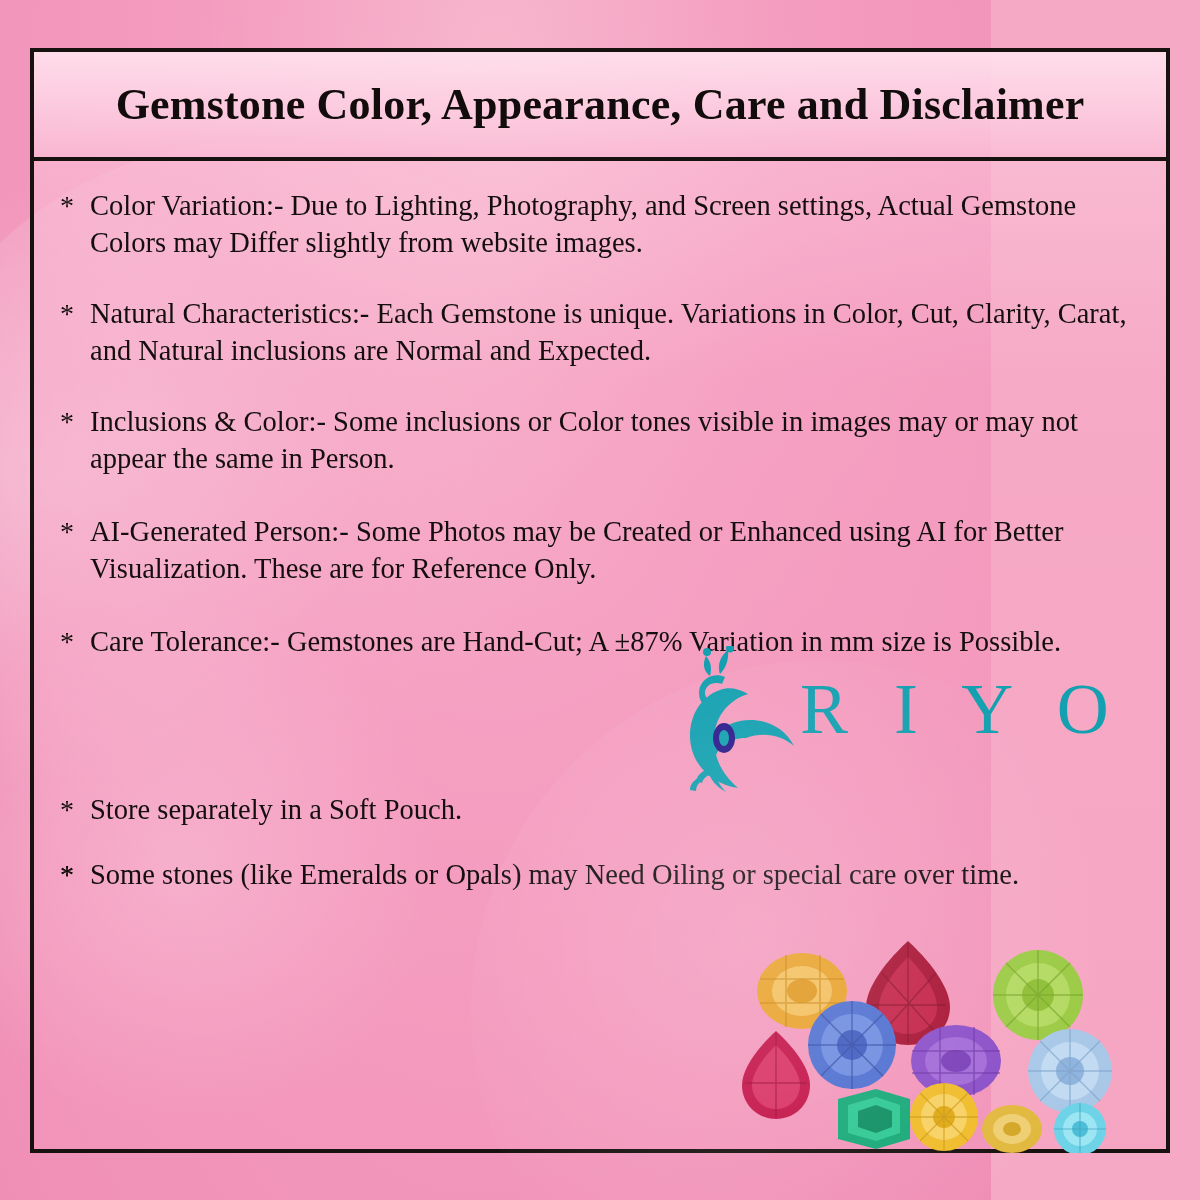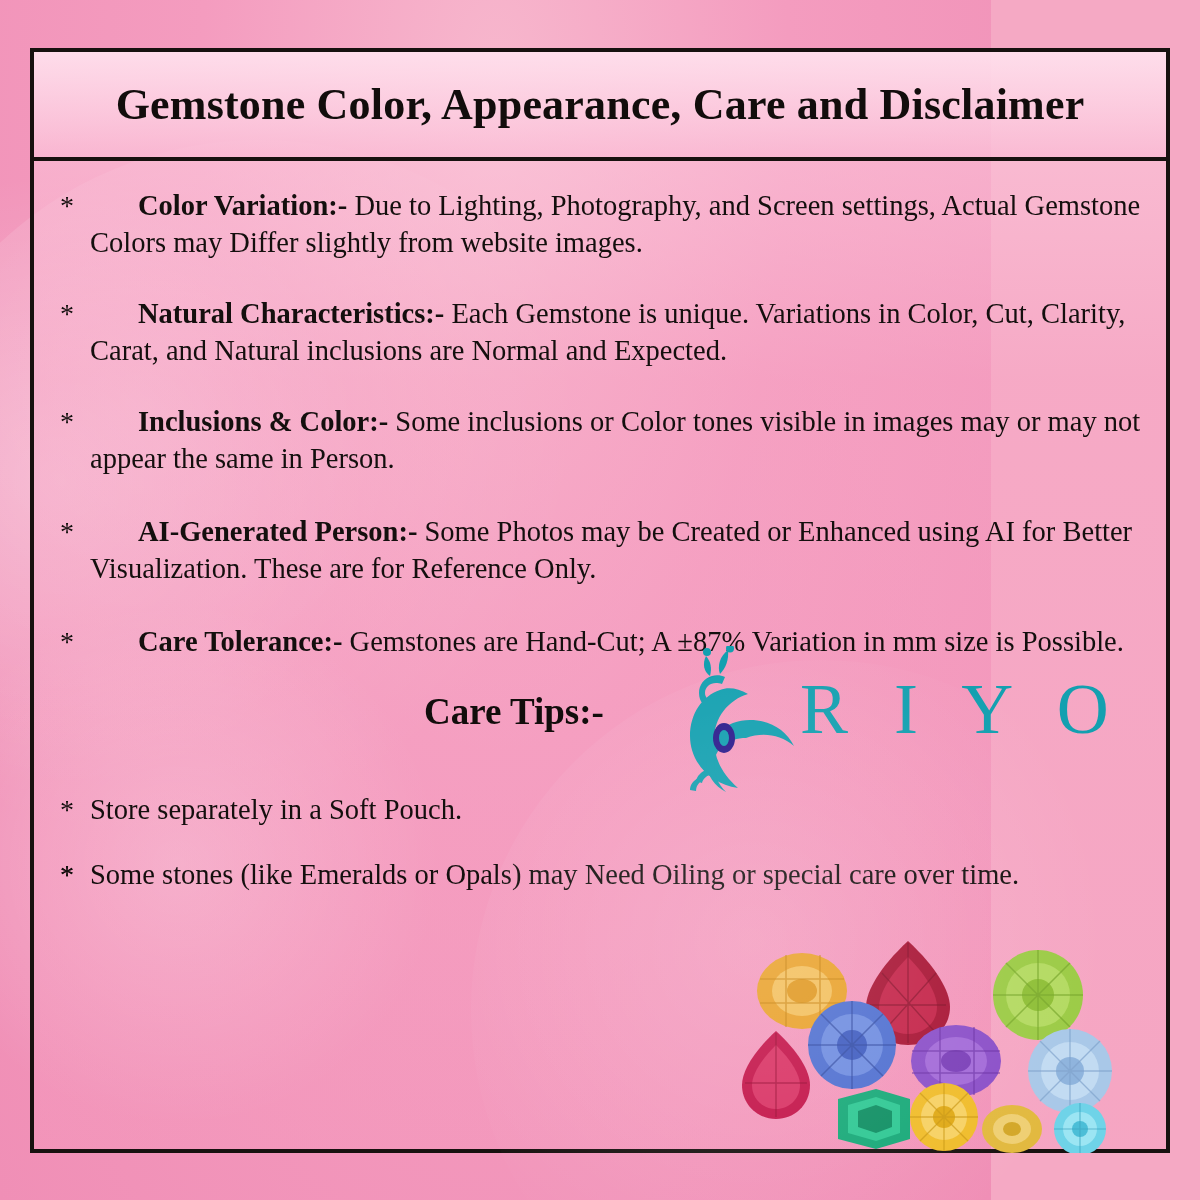--- a/index.html
+++ b/index.html
@@ -95,22 +95,21 @@
   }
   .bullet .star {
     position: absolute;
     left: 4px;
     top: 1px;
     font-size: 28px;
     line-height: 1.30;
     color: #140f0e;
   }
   .bullet .lead {
-    font-weight: bold;
-    margin-left: 48px;
+    font-weight: normal;
   }
   .b1 { margin-bottom: 34px; }
   .b2 { margin-bottom: 34px; }
   .b3 { margin-bottom: 36px; }
   .b4 { margin-bottom: 36px; }
   .b5 { margin-bottom: 6px; }
 
   
   .care-row {
     position: relative;
@@ -209,21 +208,20 @@
 
       <p class="bullet b4">
         <span class="star">*</span><span class="lead">AI-Generated Person:-</span><span> Some Photos may be Created or Enhanced using AI for Better Visualization. These are for Reference Only.</span>
       </p>
 
       <p class="bullet b5">
         <span class="star">*</span><span class="lead">Care Tolerance:-</span><span> Gemstones are Hand-Cut; A ±87% Variation in mm size is Possible.</span>
       </p>
 
       <div class="care-row">
-        <div class="care-title">Care Tips:-</div>
 
         <div class="brand">
 
           <svg class="peacock" viewBox="0 0 160 150">
             <g fill="#13a0b0">
 
               <path d="M44 10 c-4 8 -2 16 4 20 c2 -8 1 -14 -4 -20 z"></path>
               <circle cx="45" cy="6" r="4"></circle>
               <path d="M66 4 c-8 6 -11 16 -8 24 c6 -6 9 -15 8 -24 z"></path>
               <circle cx="68" cy="2.5" r="4"></circle>

